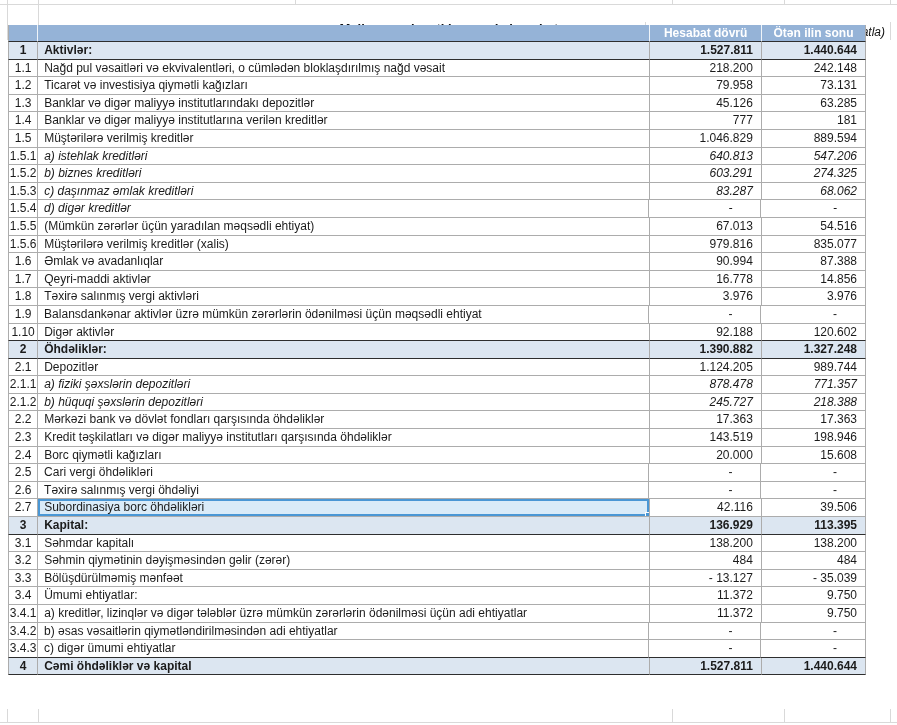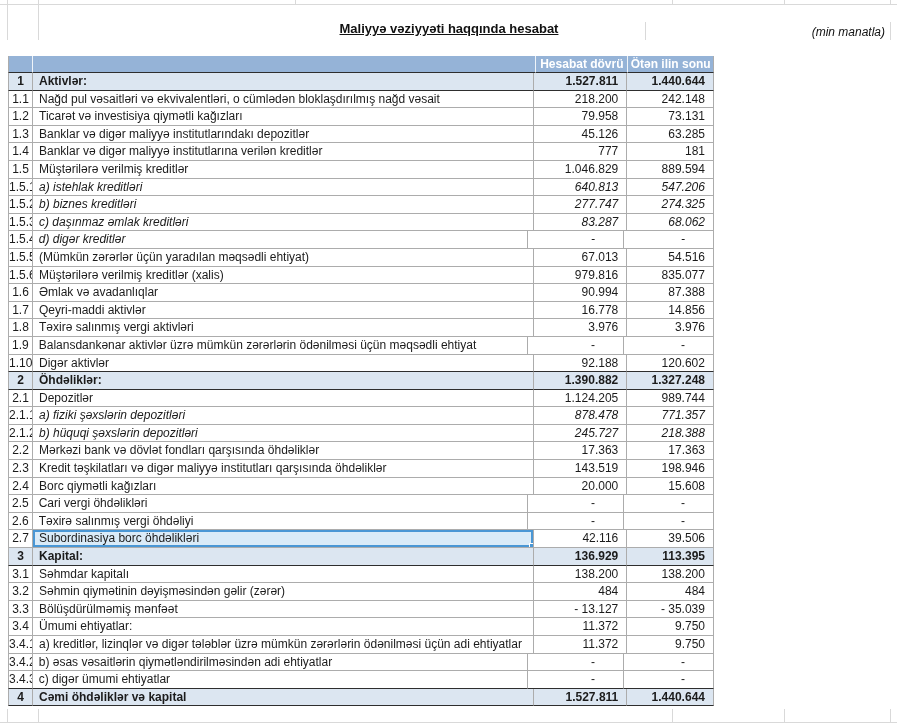--- a/index.html
+++ b/index.html
@@ -8,21 +8,21 @@
     font-family:"Liberation Sans",sans-serif;color:#1b1b1b;
     --grid:#ACACAC;--grid-light:#D9D9D9;--dark:#2E2E2E;
     --header-bg:#95B3D7;--section-bg:#DCE6F1;--sel-fill:#DAEBF8;--sel-border:#4A97D5;
   }
   .gridline{position:absolute;background:var(--grid-light);}
   .title-row{position:absolute;left:8px;top:19px;width:882px;height:17px;text-align:center;}
   .sheet-title{display:inline-block;font-weight:bold;font-size:13px;line-height:17px;
     text-decoration:underline;color:#111;}
   .note-row{position:absolute;left:8px;top:22px;width:882px;height:18px;text-align:right;}
   .unit-note{font-style:italic;font-size:12px;line-height:19px;padding-right:5px;color:#111;}
-  .table{position:absolute;left:8px;top:56px;width:706px;}
+  .table{position:absolute;left:8px;top:25px;width:858px;}
   .trow{display:flex;height:17.6px;}
   .trow.thead{height:17px;background:var(--header-bg);}
   .cell{box-sizing:border-box;border-right:1px solid var(--grid);border-bottom:1px solid var(--grid);
     font-size:12px;line-height:16.5px;overflow:hidden;white-space:nowrap;}
   .c-num{width:31px;text-align:center;border-left:1px solid var(--grid);}
   .c-label{width:630px;padding-left:6px;}
   .c-val{width:115px;text-align:right;padding-right:8px;}
   .c-val2{width:107px;}
   .thead .cell{color:#ffffff;font-weight:bold;text-align:center;padding:0;
     border-right:1px solid rgba(255,255,255,0.85);border-bottom:1px solid var(--dark);line-height:16px;}
@@ -101,21 +101,21 @@
       </div>
       <div class="trow italic">
         <div class="cell c-num">1.5.1</div>
         <div class="cell c-label">a) istehlak kreditləri</div>
         <div class="cell c-val">640.813</div>
         <div class="cell c-val c-val2">547.206</div>
       </div>
       <div class="trow italic">
         <div class="cell c-num">1.5.2</div>
         <div class="cell c-label">b) biznes kreditləri</div>
-        <div class="cell c-val">277.747</div>
+        <div class="cell c-val">603.291</div>
         <div class="cell c-val c-val2">274.325</div>
       </div>
       <div class="trow italic">
         <div class="cell c-num">1.5.3</div>
         <div class="cell c-label">c) daşınmaz əmlak kreditləri</div>
         <div class="cell c-val">83.287</div>
         <div class="cell c-val c-val2">68.062</div>
       </div>
       <div class="trow italic">
         <div class="cell c-num">1.5.4</div>

